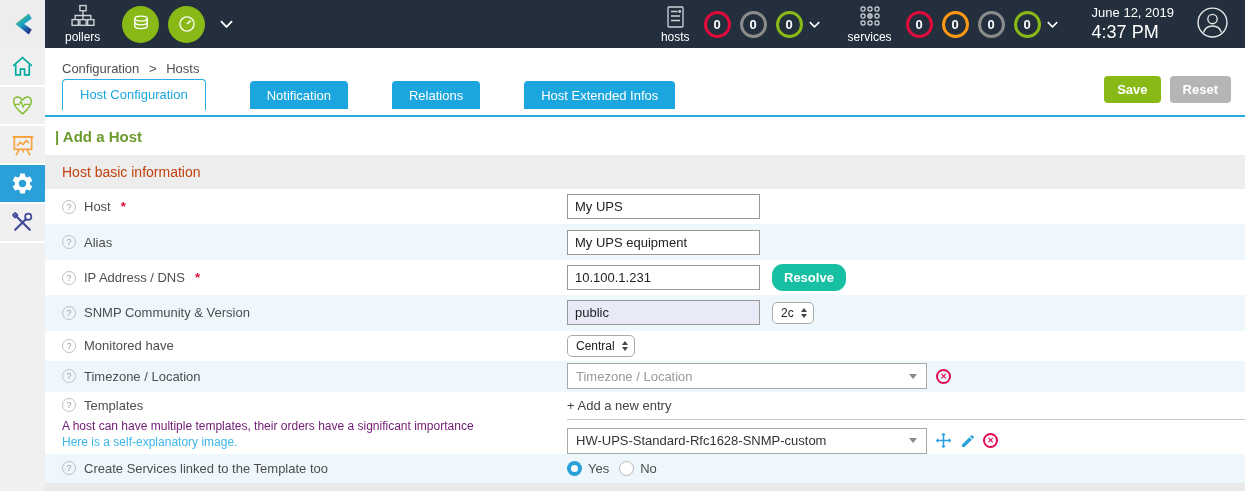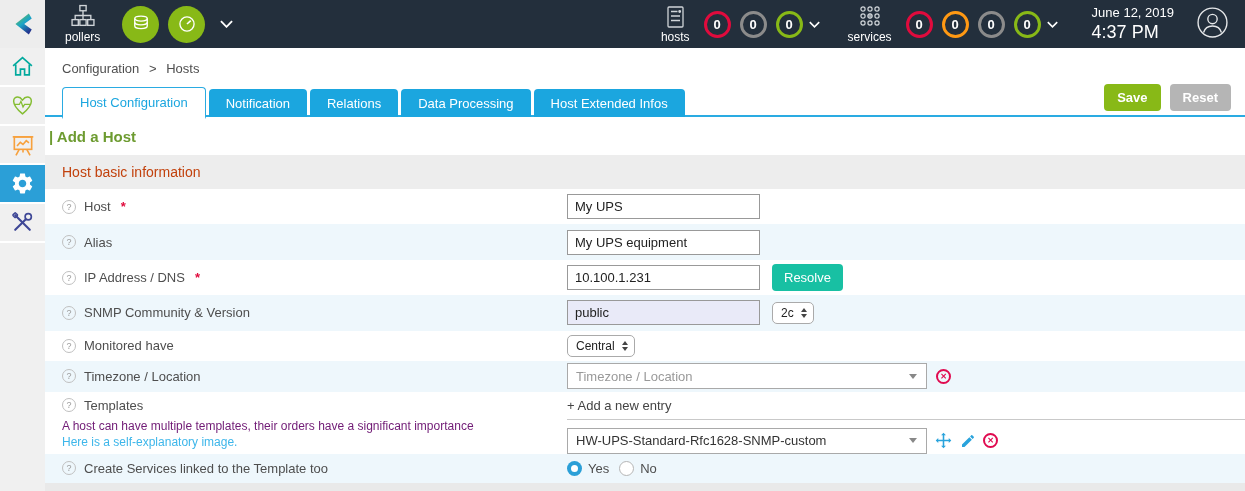--- a/index.html
+++ b/index.html
@@ -31,45 +31,45 @@
   .side-item { height:39px; display:flex; align-items:center; justify-content:center; border-bottom:2px solid #fff; cursor:pointer; }
   .side-item.active { background:#2b9fd7; }
   .main { flex:1; display:flex; flex-direction:column; }
 
   
   .breadcrumb { padding:13px 0 9px 17px; font-size:13px; color:#4f4f4f; }
   .breadcrumb .sep { margin:0 6px; color:#4f4f4f; }
   .breadcrumb span.crumb { cursor:pointer; }
 
   
-  .tabbar { position:relative; display:flex; align-items:flex-end; padding:0 14px 0 17px; height:32px; }
+  .tabbar { position:relative; display:flex; align-items:flex-end; padding:0 14px 8px 17px; height:32px;gap:41px; }
   .tabbar::after { content:''; position:absolute; left:0; right:0; bottom:0; height:2px; background:#2aabe2; }
   .tab { position:relative; z-index:1; font-size:13px; padding:0 17px; display:flex; align-items:center; border-radius:4px 4px 0 0; margin-right:3px; cursor:pointer; }
   .tab.inactive { background:#1ba6df; color:#fff; height:28px; }
   .tab.active { background:#fff; color:#1ba6df; height:32px; border:1px solid #2aabe2; border-bottom:2px solid #fff; margin-bottom:-2px; }
   .tab-actions { margin-left:auto; display:flex; gap:9px; margin-bottom:6px; z-index:1; }
   .btn { border:none; border-radius:4px; color:#fff; font-size:13px; font-weight:bold; padding:6px 13px; cursor:pointer; font-family:inherit; }
   .btn-save { background:#88b917; }
   .btn-reset { background:#b5b5b5; }
 
   
-  .page-title { padding:11px 4px 10px; font-size:15px; font-weight:bold; color:#6d9b30; }
+  .page-title { padding:11px 10px 10px; font-size:15px; font-weight:bold; color:#6d9b30; }
   .section-band { background:#ededed; padding:9px 17px; font-size:14px; color:#c2410c; }
 
   
   .form-row { display:flex; align-items:center; padding-left:17px; font-size:13px; color:#4e4e4e; }
   .row-blue { background:#eef7fc; }
   .row-h36 { height:36px; } .row-h31 { height:31px; } .row-h30 { height:30px; }
   .label-cell { width:505px; flex-shrink:0; display:flex; align-items:center; gap:8px; }
   .label-cell .req { color:#e00b3d; font-weight:bold; margin-left:2px; }
   .qmark { width:14px; height:14px; flex-shrink:0; border:1px solid #c0c0c0; border-radius:50%; color:#9a9a9a; font-size:9px; display:flex; align-items:center; justify-content:center; cursor:pointer; }
   .control-cell { flex:1; display:flex; align-items:center; }
   .txt-input { width:193px; height:25px; border:1px solid #999; font-size:13px; padding:0 7px; font-family:inherit; color:#222; background:#fff; }
   .txt-lav { background:#e9eaf8; }
-  .btn-resolve { background:#18c0a3; color:#fff; border:none; border-radius:4px; font-size:13px; padding:6px 12px; margin-left:12px; cursor:pointer; font-family:inherit; }
+  .btn-resolve { background:#18c0a3; color:#fff; border:none; border-radius:11px; font-size:13px; padding:6px 12px; margin-left:12px; cursor:pointer; font-family:inherit;font-weight:bold; }
   .native-select { display:inline-flex; align-items:center; gap:7px; border:1px solid #aaa; border-radius:5px; background:#fff; padding:3px 6px 3px 8px; font-size:12px; color:#222; cursor:pointer; }
   .spin { display:flex; flex-direction:column; align-items:center; }
   .arr-up { width:0; height:0; border-left:3px solid transparent; border-right:3px solid transparent; border-bottom:4px solid #444; margin-bottom:2px; }
   .arr-dn { width:0; height:0; border-left:3px solid transparent; border-right:3px solid transparent; border-top:4px solid #444; }
   .select2 { width:360px; height:26px; border:1px solid #a9a9a9; background:#fff; display:flex; align-items:center; padding-left:8px; cursor:pointer; }
   .select2 .ph { color:#999; font-size:13px; }
   .select2 .val { color:#333; font-size:13px; }
   .select2 .dd { margin-left:auto; width:26px; display:flex; align-items:center; justify-content:center; }
   .tri-dn { width:0; height:0; border-left:4px solid transparent; border-right:4px solid transparent; border-top:5px solid #888; }
   .circle-x { width:15px; height:15px; border:2px solid #e00b50; border-radius:50%; color:#e00b50; font-size:8px; font-weight:bold; display:flex; align-items:center; justify-content:center; margin-left:9px; cursor:pointer; }
@@ -263,21 +263,20 @@
       <div class="breadcrumb">
         <span class="crumb">Configuration</span>
         <span class="sep">&gt;</span>
         <span class="crumb">Hosts</span>
       </div>
 
       <div class="tabbar">
         <div class="tab active">Host Configuration</div>
         <div class="tab inactive">Notification</div>
         <div class="tab inactive">Relations</div>
-        <div class="tab inactive">Data Processing</div>
         <div class="tab inactive">Host Extended Infos</div>
         <div class="tab-actions">
           <button class="btn btn-save">Save</button>
           <button class="btn btn-reset">Reset</button>
         </div>
       </div>
 
       <div class="page-title">| Add a Host</div>
       <div class="section-band">Host basic information</div>
 

